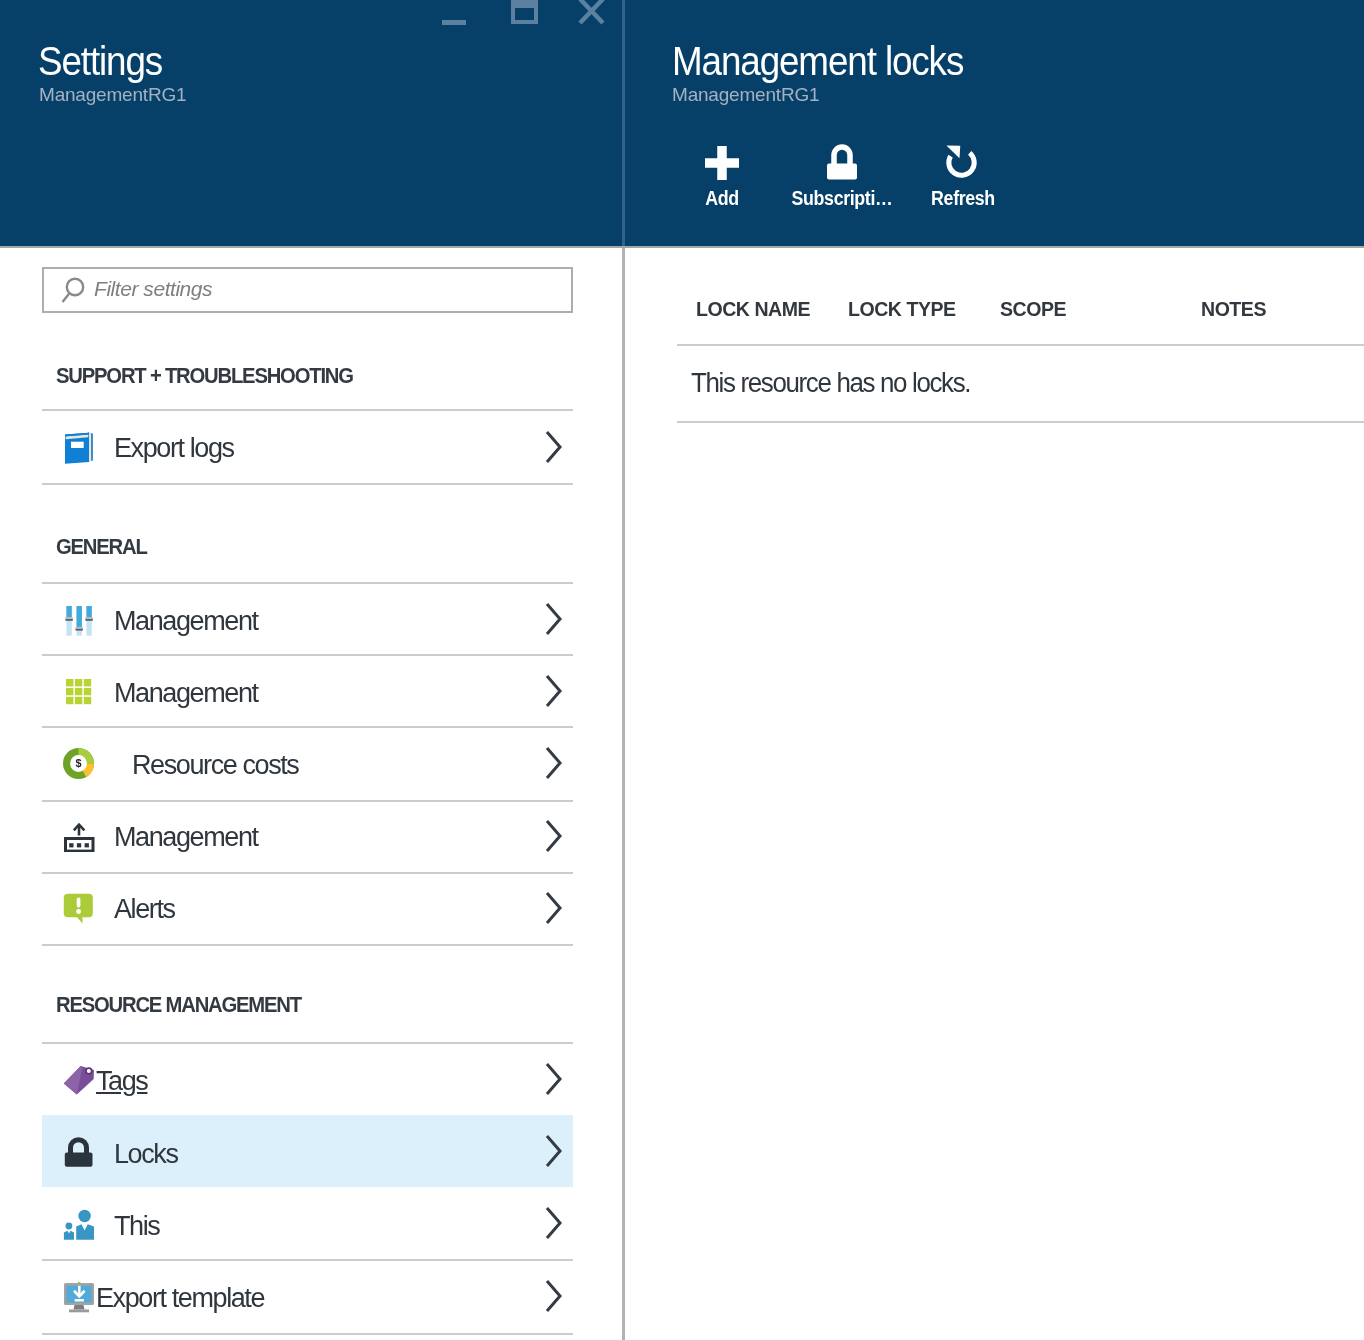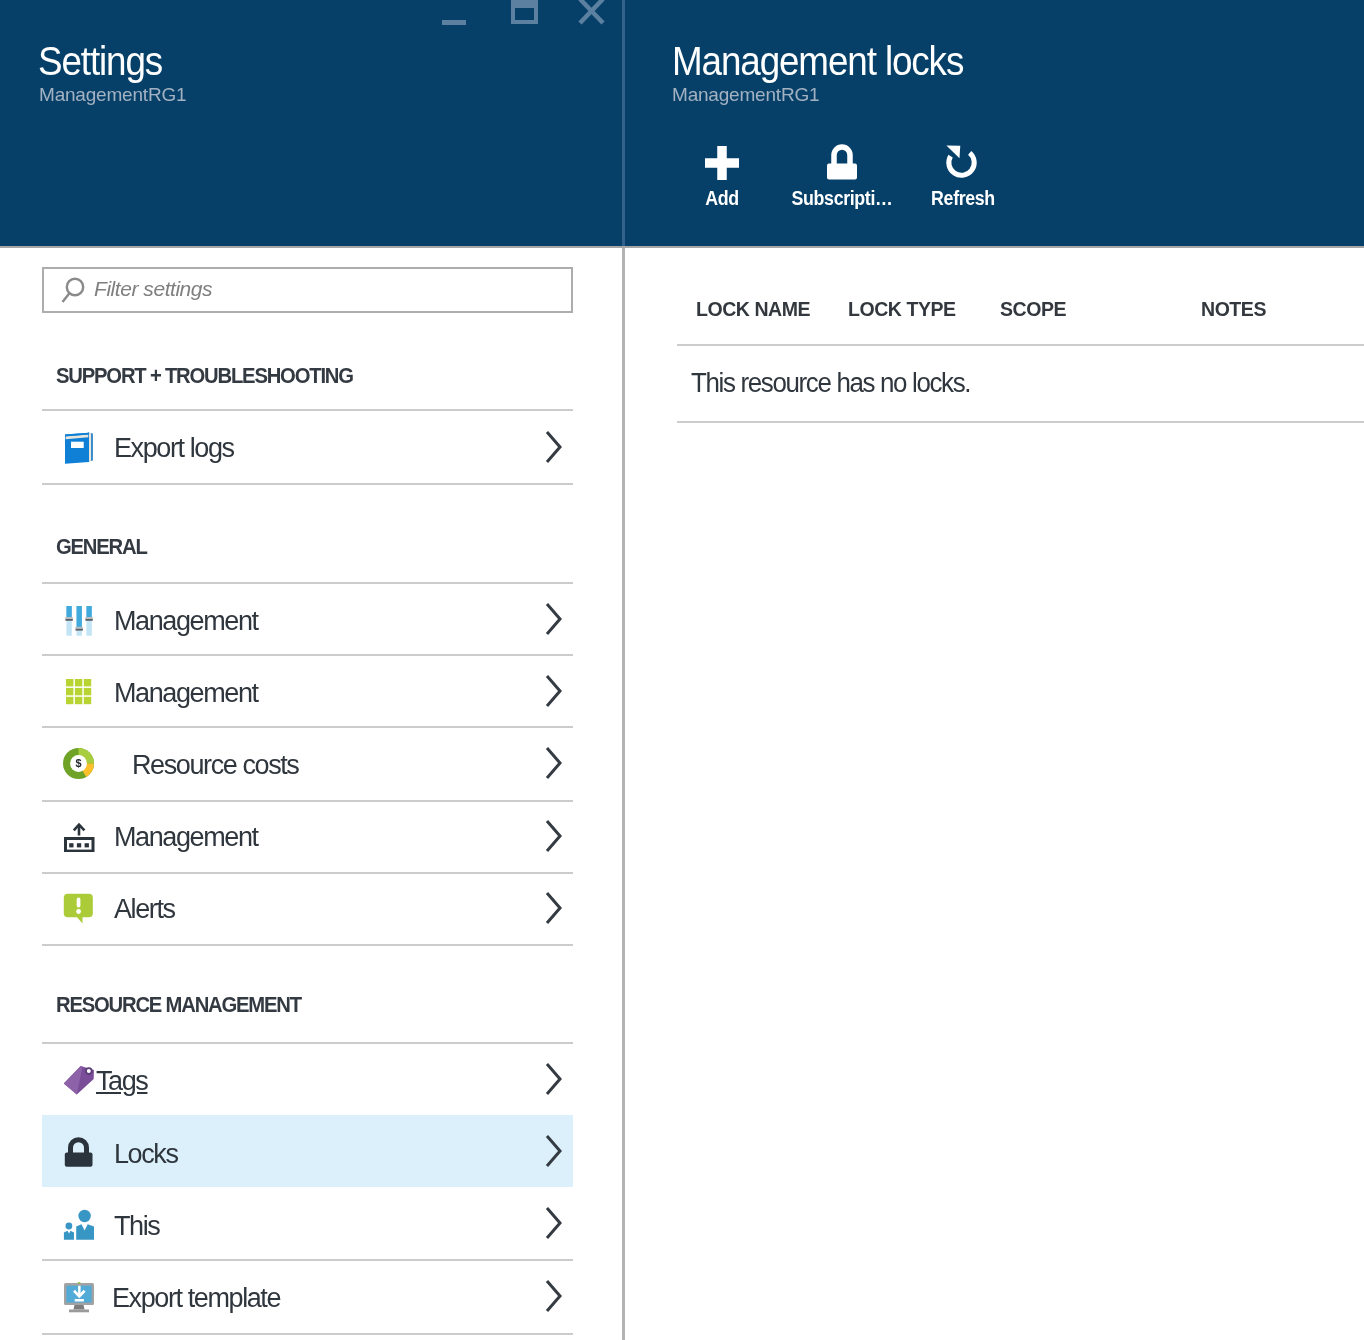--- a/index.html
+++ b/index.html
@@ -82,21 +82,21 @@
 
 <div class="abs item" style="left:114px; top:435px;">Export logs</div>
 <div class="abs item" style="left:114px; top:608px;">Management</div>
 <div class="abs item" style="left:114px; top:680px;">Management</div>
 <div class="abs item" style="left:132px; top:752px;">Resource costs</div>
 <div class="abs item" style="left:114px; top:824px;">Management</div>
 <div class="abs item" style="left:114px; top:896px;">Alerts</div>
 <div class="abs item" style="left:96px; top:1068px;text-decoration:underline;">Tags</div>
 <div class="abs item" style="left:114px; top:1141px;">Locks</div>
 <div class="abs item" style="left:114px; top:1213px;">This</div>
-<div class="abs item" style="left:112px; top:1285px;">Export template</div>
+<div class="abs item" style="left:96px; top:1285px;">Export template</div>
 
 <svg class="abs" style="left:545px; top:430px;" width="18" height="34" viewBox="0 0 18 34">
     <path d="M2 2 L15 17 L2 32" stroke="#343b42" stroke-width="3" fill="none"></path>
   </svg>
 <svg class="abs" style="left:545px; top:602px;" width="18" height="34" viewBox="0 0 18 34">
     <path d="M2 2 L15 17 L2 32" stroke="#343b42" stroke-width="3" fill="none"></path>
   </svg>
 <svg class="abs" style="left:545px; top:674px;" width="18" height="34" viewBox="0 0 18 34">
     <path d="M2 2 L15 17 L2 32" stroke="#343b42" stroke-width="3" fill="none"></path>
   </svg>

